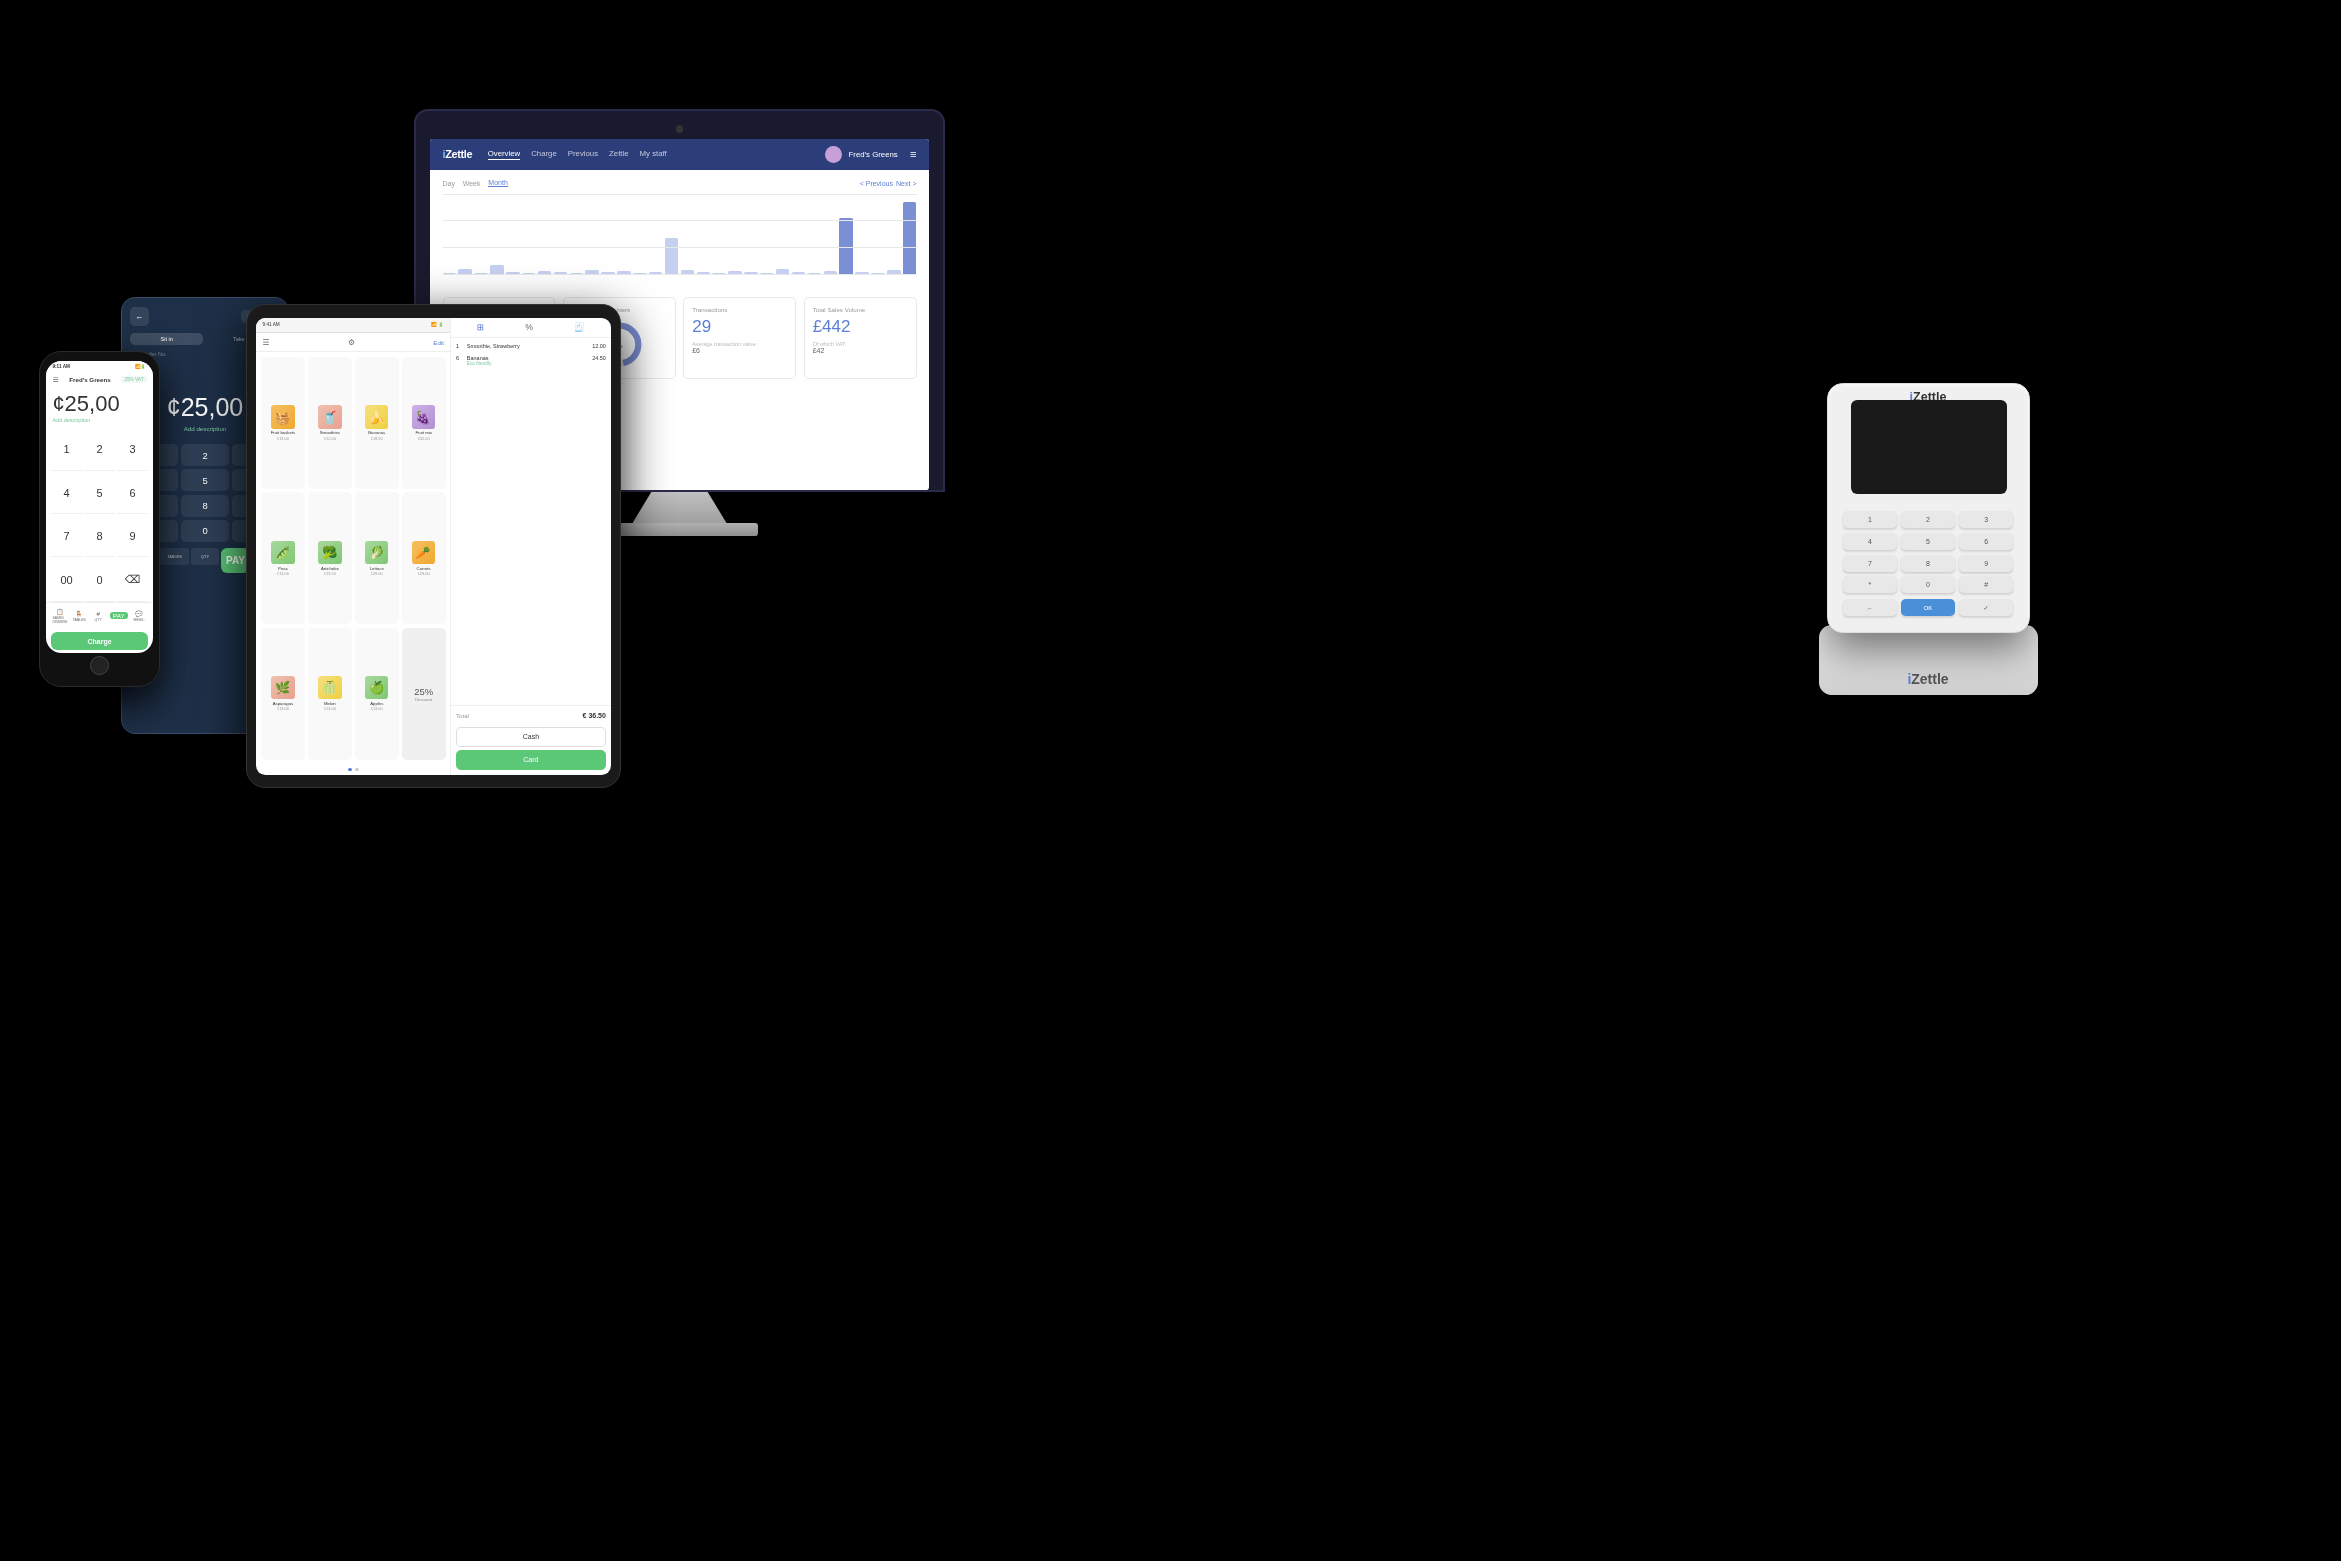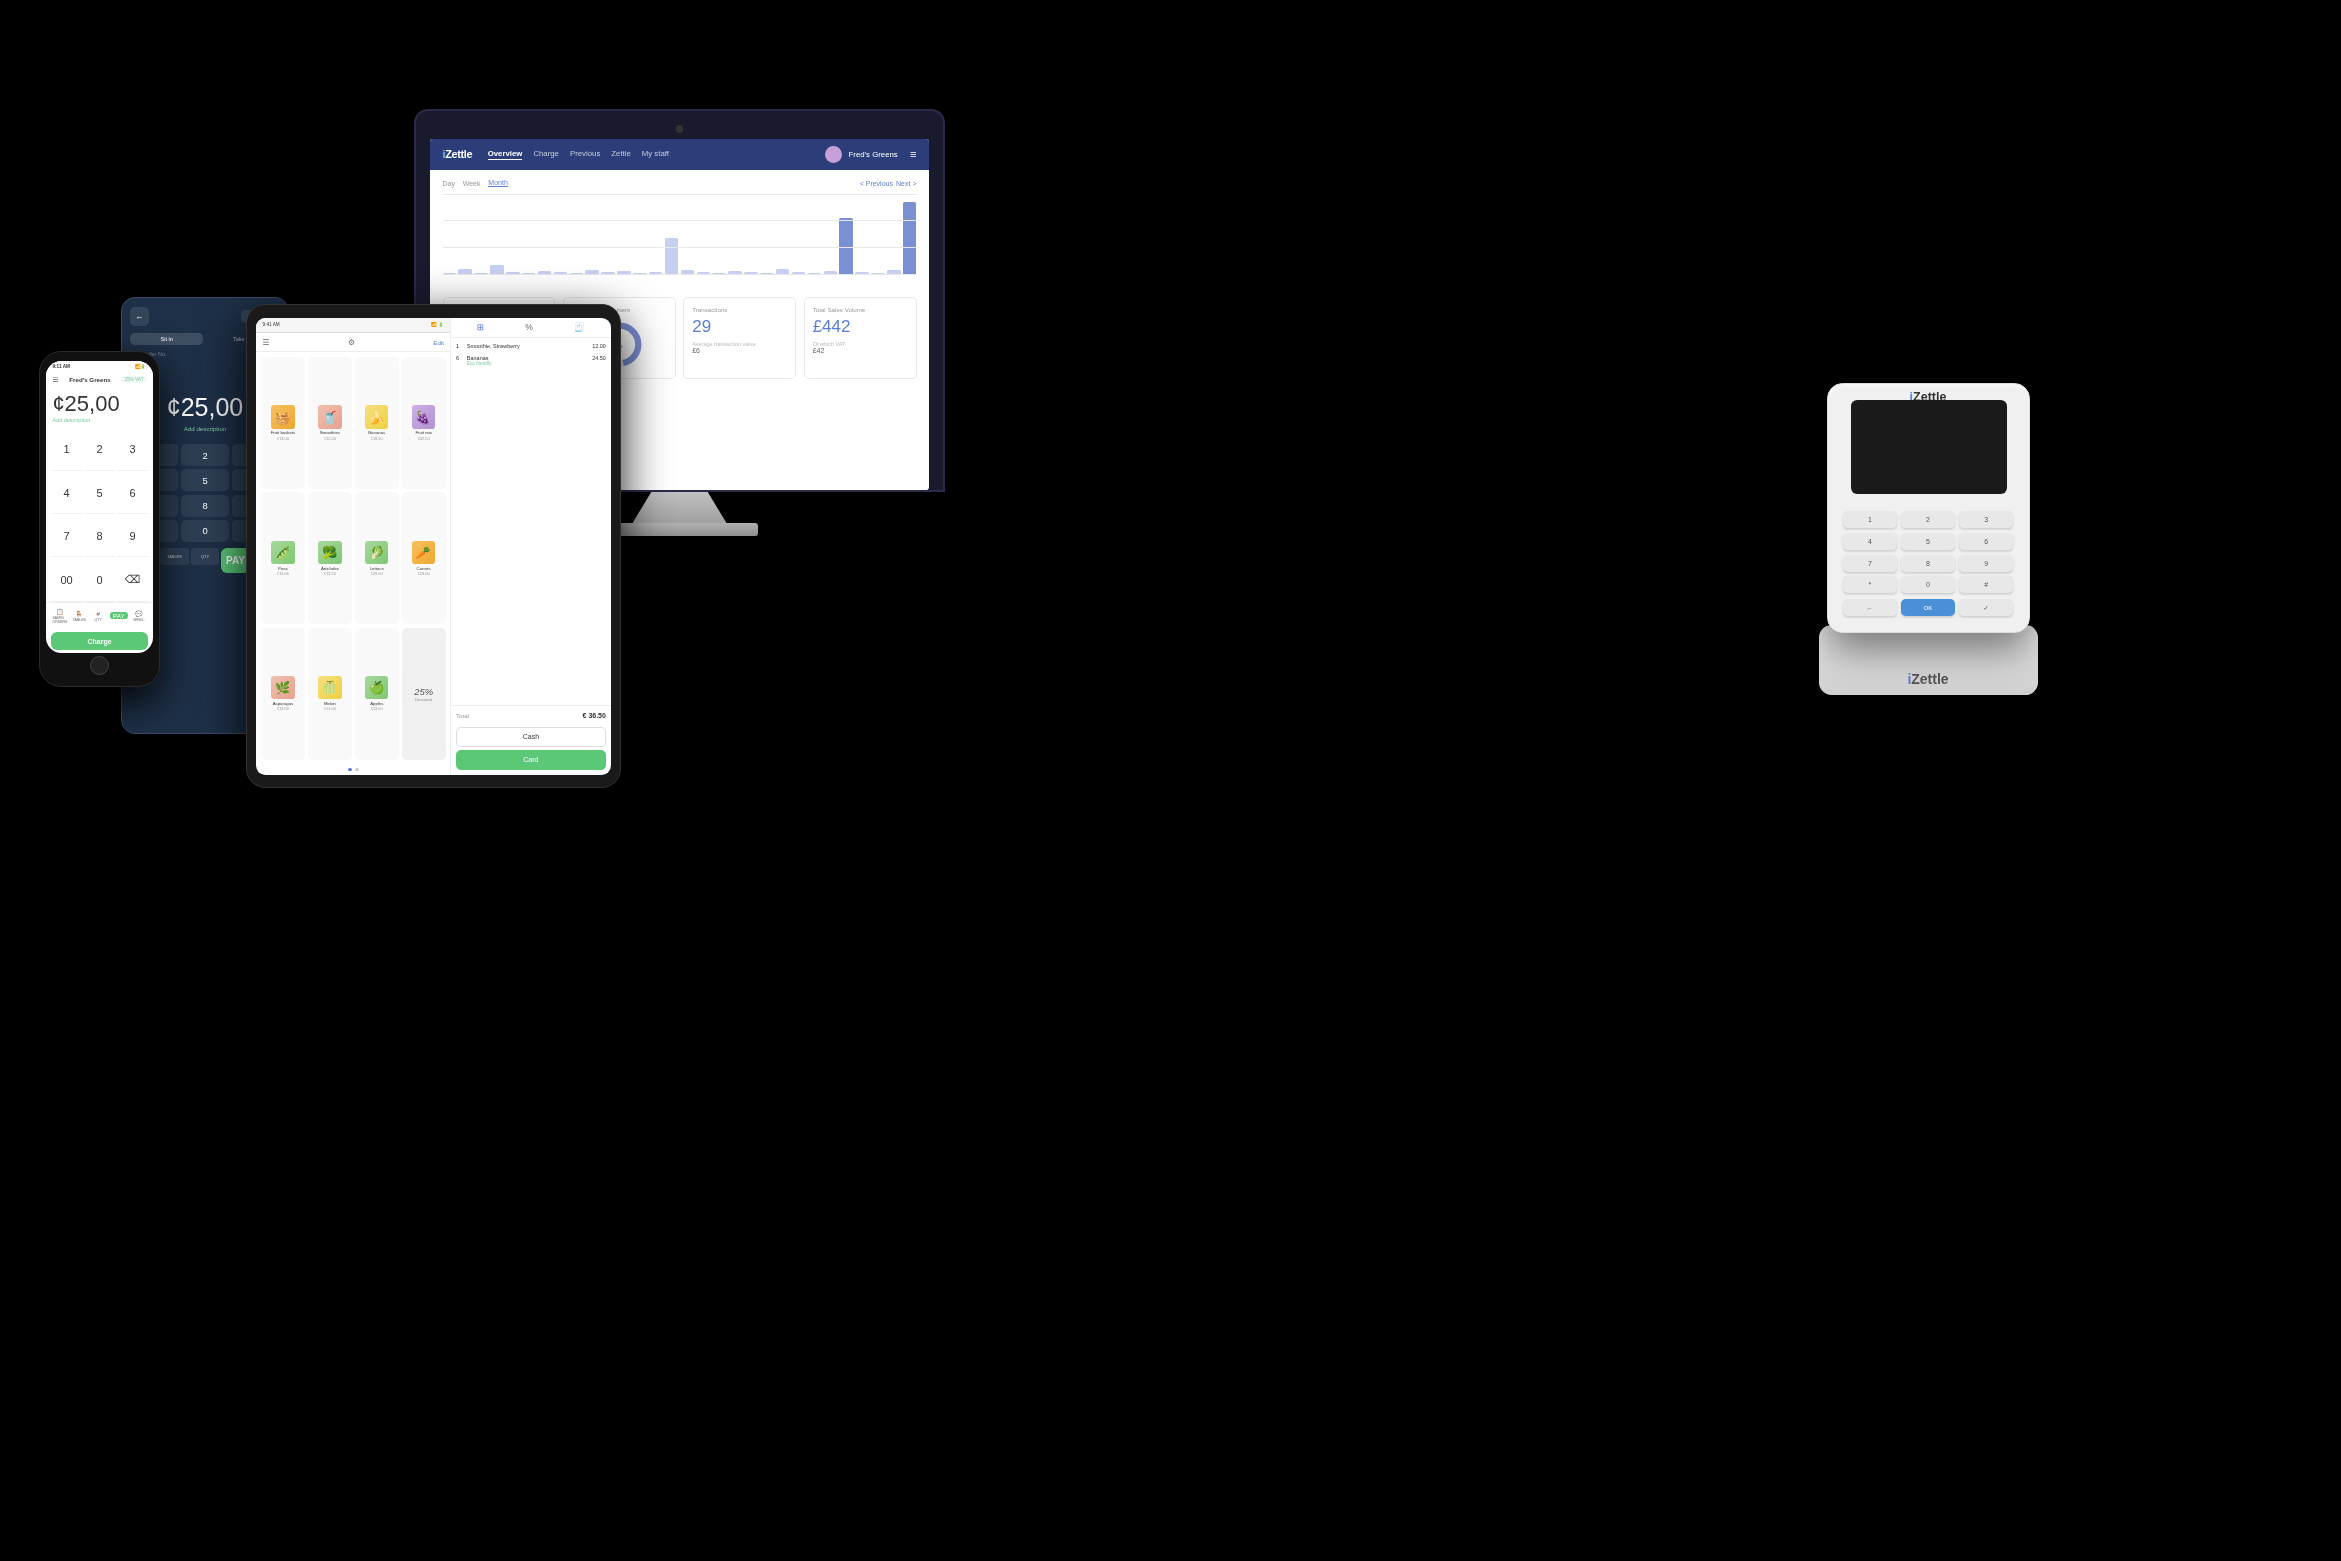--- a/index.html
+++ b/index.html
@@ -87,21 +87,20 @@
     }
     .dash-nav-link {
       color: rgba(255,255,255,0.7);
       font-size: 7.8px;
       cursor: pointer;
     }
     .dash-nav-link.active {
       color: #fff;
       border-bottom: 1.6px solid #fff;
       padding-bottom: 1.6px;
-      font-weight: bold;
     }
     .dash-nav-right {
       display: flex;
       align-items: center;
       gap: 6.2px;
     }
     .dash-avatar {
       width: 17px; height: 17px;
       background: #c8a0d8;
       border-radius: 50%;
@@ -330,21 +329,20 @@
       display: flex;
       flex-direction: column;
       align-items: center;
       justify-content: center;
       min-height: 41px;
     }
     .discount-text {
       font-size: 9.4px;
       color: #555;
       font-weight: 500;
-      font-style: italic;
     }
     .discount-label {
       font-size: 4.3px;
       color: #888;
     }
     .tablet-dots {
       display: flex;
       justify-content: center;
       gap: 3.1px;
       padding: 3.1px;

